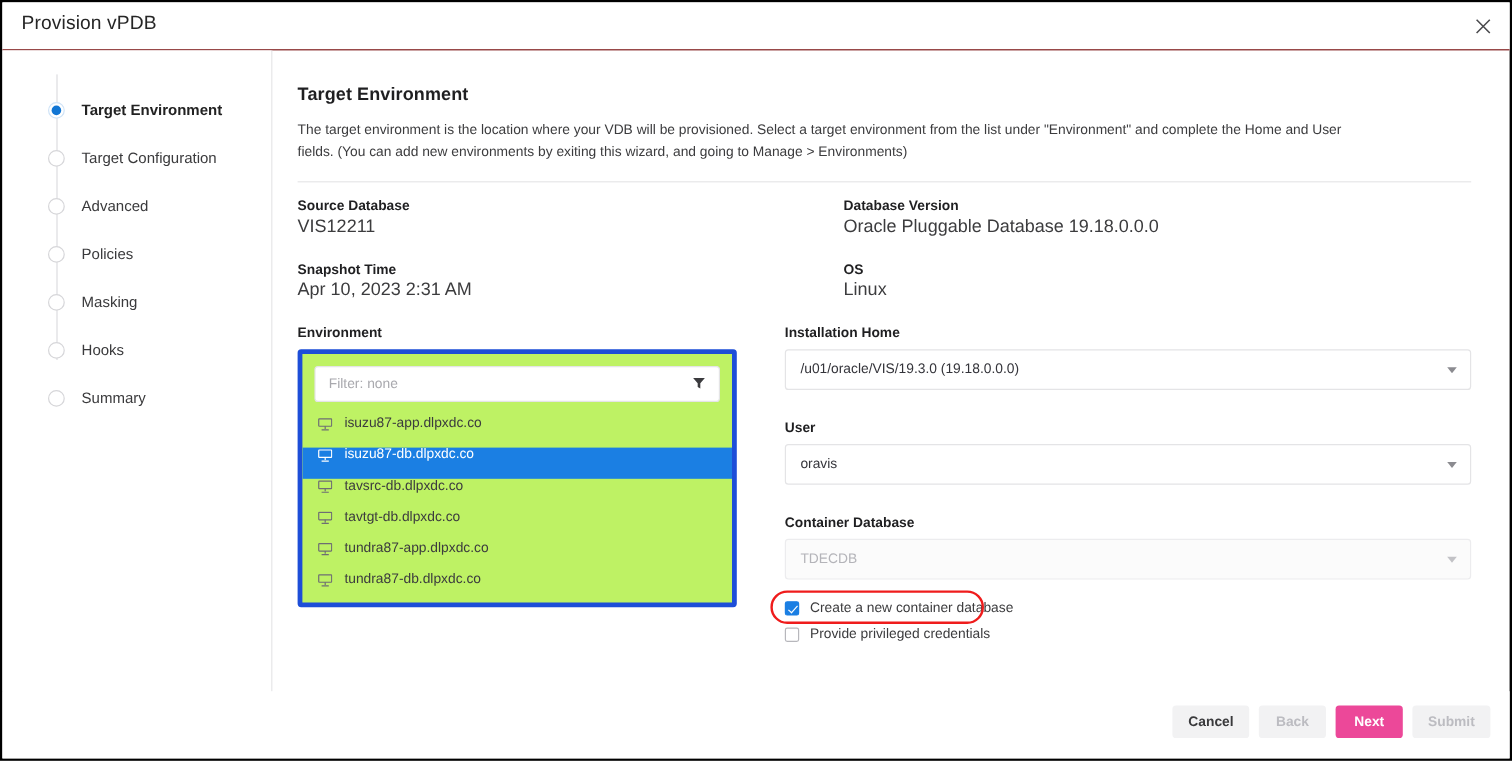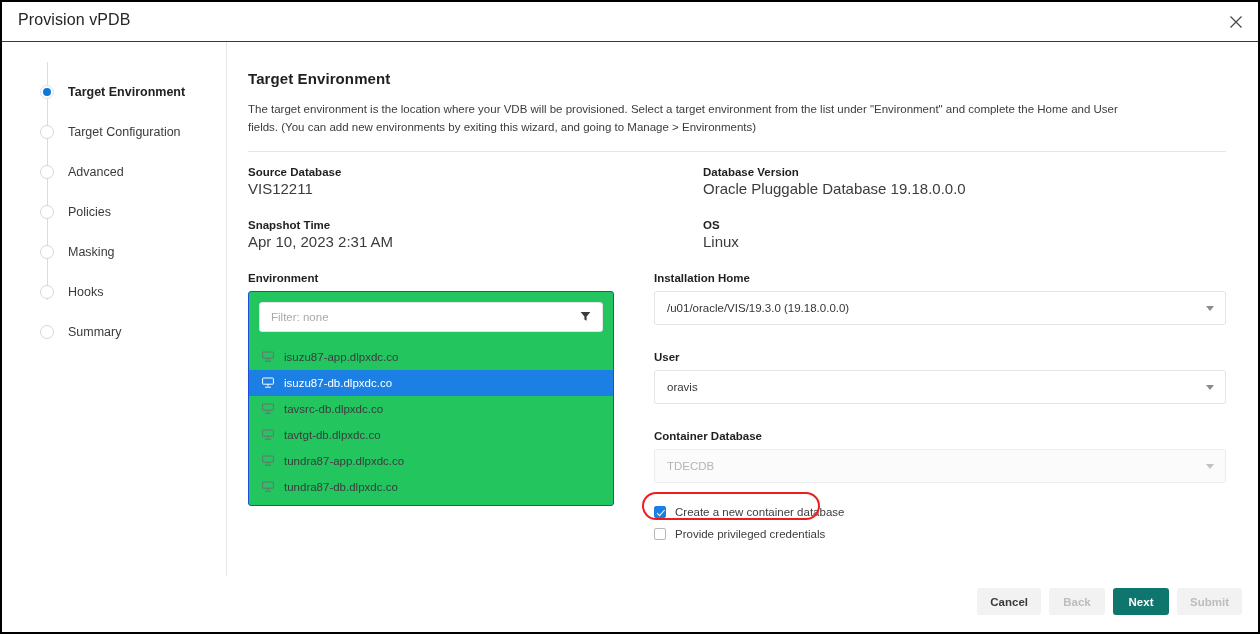--- a/index.html
+++ b/index.html
@@ -178,24 +178,24 @@
 
   .field-label {
     font-size: 11.5px;
     font-weight: bold;
     color: #1f1f21;
     margin-bottom: 7px;
   }
 
   
   .env-box {
-    border: 1px solid #1d4ed8;
+    border: 4px solid #1d4ed8;
     border-radius: 3px;
     height: 215px;
-    background: #22c55e;
+    background: #bef264;
     overflow: hidden;
     position: relative;
   }
   .filter-wrap {
     padding: 10px 10px 0 10px;
   }
   .filter-input {
     position: relative;
     height: 30px;
     border: 1px solid #e4e4e6;
@@ -215,21 +215,21 @@
     display: flex; align-items: center;
   }
   .env-list {
     margin: 12px 0 0 0;
     padding: 0;
     list-style: none;
   }
   .env-item {
     height: 26px;
     display: flex;
-    align-items: center;
+    align-items: flex-start;
     padding-left: 12px;
     font-size: 11.5px;
     color: #3c3c3e;
     cursor: pointer;
   }
   .env-item.selected {
     background: #1b7fe3;
     color: #ffffff;
   }
   .env-icon {
@@ -268,21 +268,21 @@
     border-left: 4.5px solid transparent;
     border-right: 4.5px solid transparent;
     border-top: 5px solid #8b8b90;
   }
   .select.disabled .caret { border-top-color: #c2c2c6; }
 
   
   .checks { position: relative; margin-top: 4px; }
   .check-row {
     display: flex;
-    align-items: center;
+    align-items: flex-start;
     height: 22px;
     cursor: pointer;
   }
   .cb {
     width: 12px; height: 12px;
     border: 1px solid #b7b7bc;
     border-radius: 2px;
     background: #ffffff;
     margin-right: 9px;
     flex: 0 0 12px;
@@ -344,21 +344,21 @@
   .btn-default {
     background: #f2f2f3;
     color: #3a3a3c;
   }
   .btn-disabled {
     background: #f2f2f3;
     color: #bcbcc1;
     cursor: default;
   }
   .btn-primary {
-    background: #0f766e;
+    background: #ec4899;
     color: #ffffff;
   }
 </style>
 </head>
 <body>
 
 <div class="window">
 
   <div class="titlebar">
     <div class="title-text">Provision vPDB</div>

